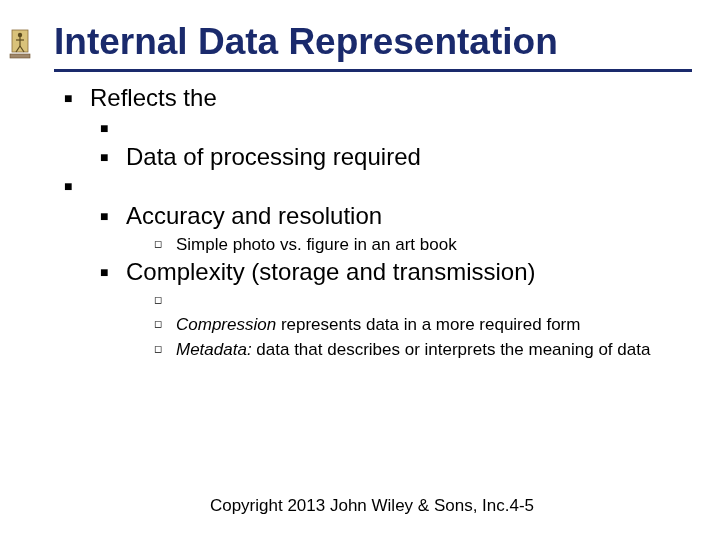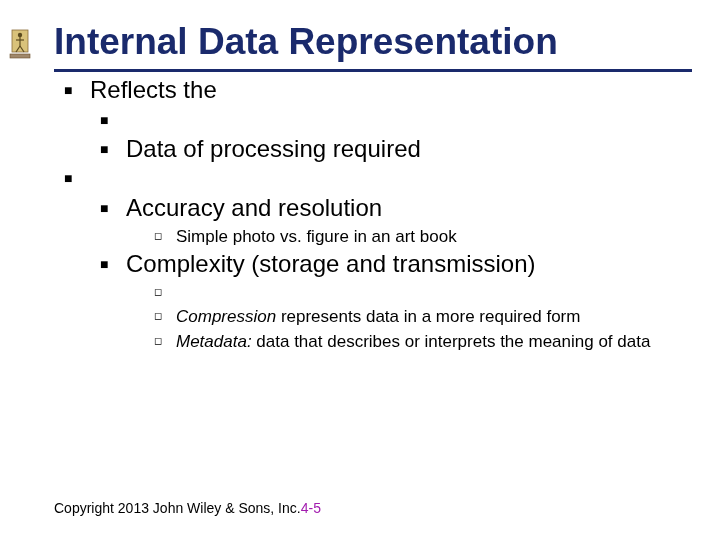--- a/index.html
+++ b/index.html
@@ -24,21 +24,21 @@
     width: 24px;
     height: 40px;
   }
   .title {
     font-size: 37px;
     font-weight: bold;
     color: #1a2a6c;
     line-height: 1.1;
     padding-bottom: 6px;
     border-bottom: 3px solid #1a2a6c;
-    margin-bottom: 4px;
+    margin-bottom: 12px;
   }
   .content {
     padding-left: 10px;
   }
   .lvl1 {
     font-size: 24px;
     color: #000;
     margin-bottom: 2px;
     display: flex;
   }
@@ -77,25 +77,25 @@
     line-height: 20px;
   }
   .lvl3 .text { padding-right: 18px; }
   .italic { font-style: italic; }
   .footer {
     position: absolute;
     bottom: 24px;
     left: 54px;
     right: 30px;
     display: flex;
-    justify-content: flex-start;
-    font-size: 14px;
+    justify-content: center;
+    font-size: 17px;
     color: #000;
   }
-  .footer .pg { color: #a21caf; }
+  .footer .pg { color: #000000; }
 </style>
 </head>
 <body>
 
 <div class="slide">
 
   <div class="icon-box">
     <svg viewBox="0 0 24 40" width="24" height="40">
       <rect x="4" y="4" width="16" height="22" fill="#d9c27a" stroke="#8a6d3b" stroke-width="0.8"></rect>
       <circle cx="12" cy="9" r="2.2" fill="#5b4a1f"></circle>

